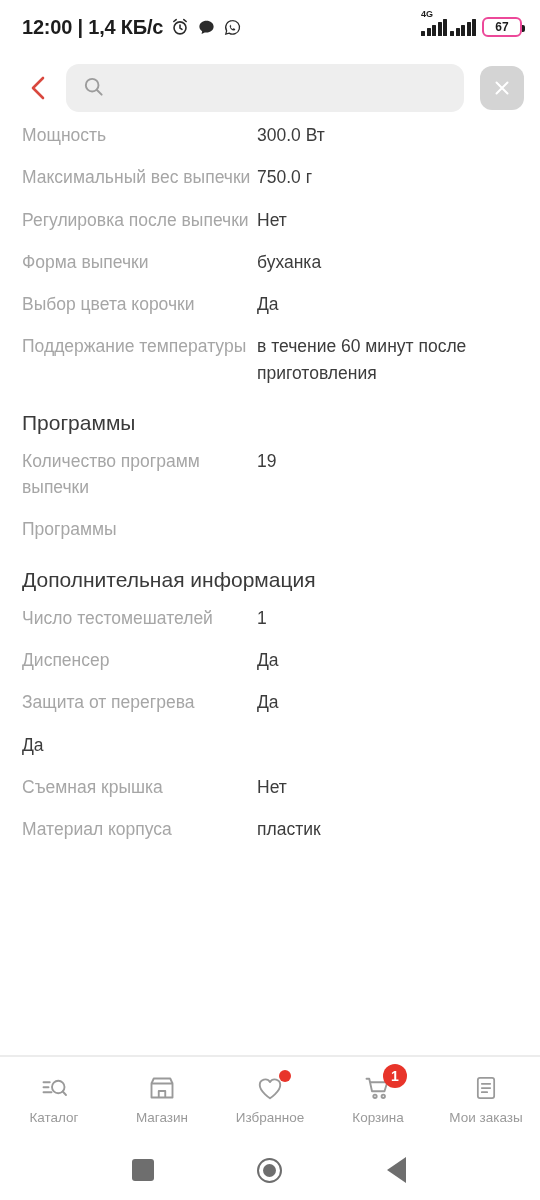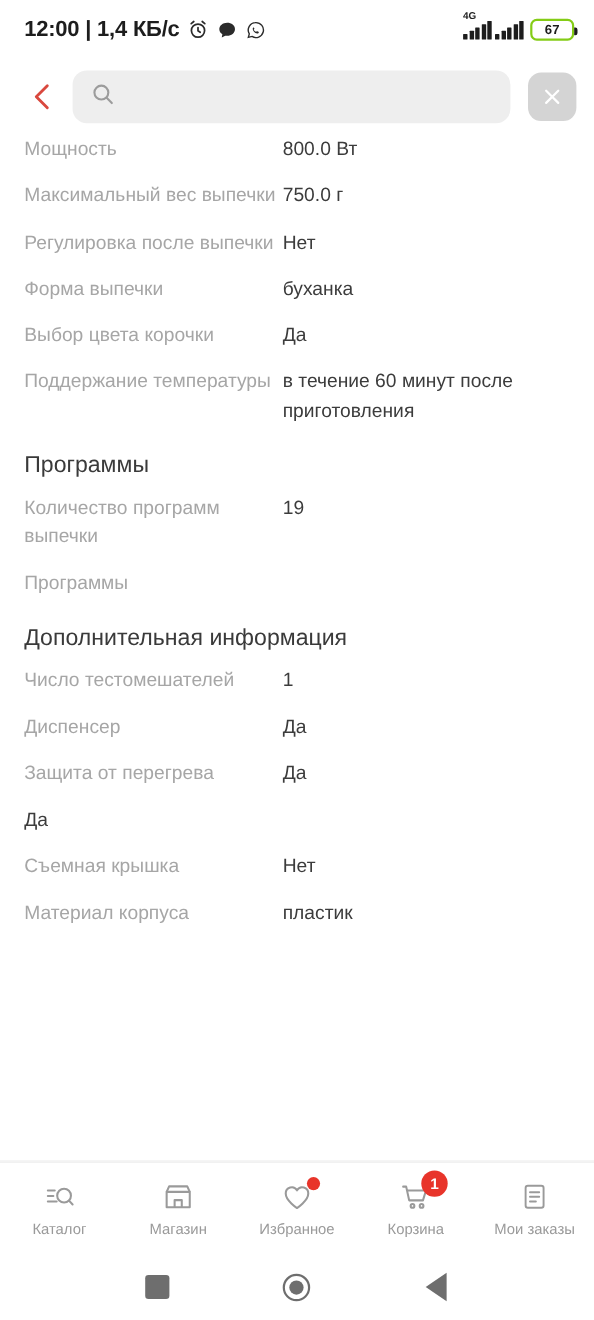--- a/index.html
+++ b/index.html
@@ -33,21 +33,21 @@
   .bars i:nth-child(2){height:8px}
   .bars i:nth-child(3){height:11px}
   .bars i:nth-child(4){height:14px}
   .bars i:nth-child(5){height:17px}
   .sig-group { position:relative; display:flex; align-items:flex-end; }
   .net-label {
     position:absolute; top:-9px; left:0;
     font-size:9px; font-weight:bold; color:#1d1d1d; line-height:1;
   }
   .battery {
-    width:40px; height:20px; border:2px solid #84cc16; border-radius:6px;
+    width:40px; height:20px; border:2px solid #ec4899; border-radius:6px;
     display:flex; align-items:center; justify-content:center;
     position:relative; margin-left:3px;
   }
   .battery::after {
     content:""; position:absolute; right:-5px; top:6px;
     width:3px; height:7px; background:#1d1d1d; border-radius:0 2px 2px 0;
   }
   .battery span { font-size:12px; font-weight:bold; color:#1d1d1d; line-height:1; }
 
   
@@ -214,21 +214,21 @@
     <div class="close-btn">
       <svg width="22" height="22" viewBox="0 0 24 24" fill="none" stroke="#ffffff" stroke-width="2.2" stroke-linecap="round">
         <path d="M6 6 18 18M18 6 6 18"></path>
       </svg>
     </div>
   </div>
 
   <div class="content" id="spec-content">
       <div class="spec-row">
         <div class="spec-label">Мощность</div>
-        <div class="spec-value">800.0 Вт</div>
+        <div class="spec-value">300.0 Вт</div>
       </div>
       <div class="spec-row">
         <div class="spec-label">Максимальный вес выпечки</div>
         <div class="spec-value">750.0 г</div>
       </div>
       <div class="spec-row">
         <div class="spec-label">Регулировка после выпечки</div>
         <div class="spec-value">Нет</div>
       </div>
       <div class="spec-row">

